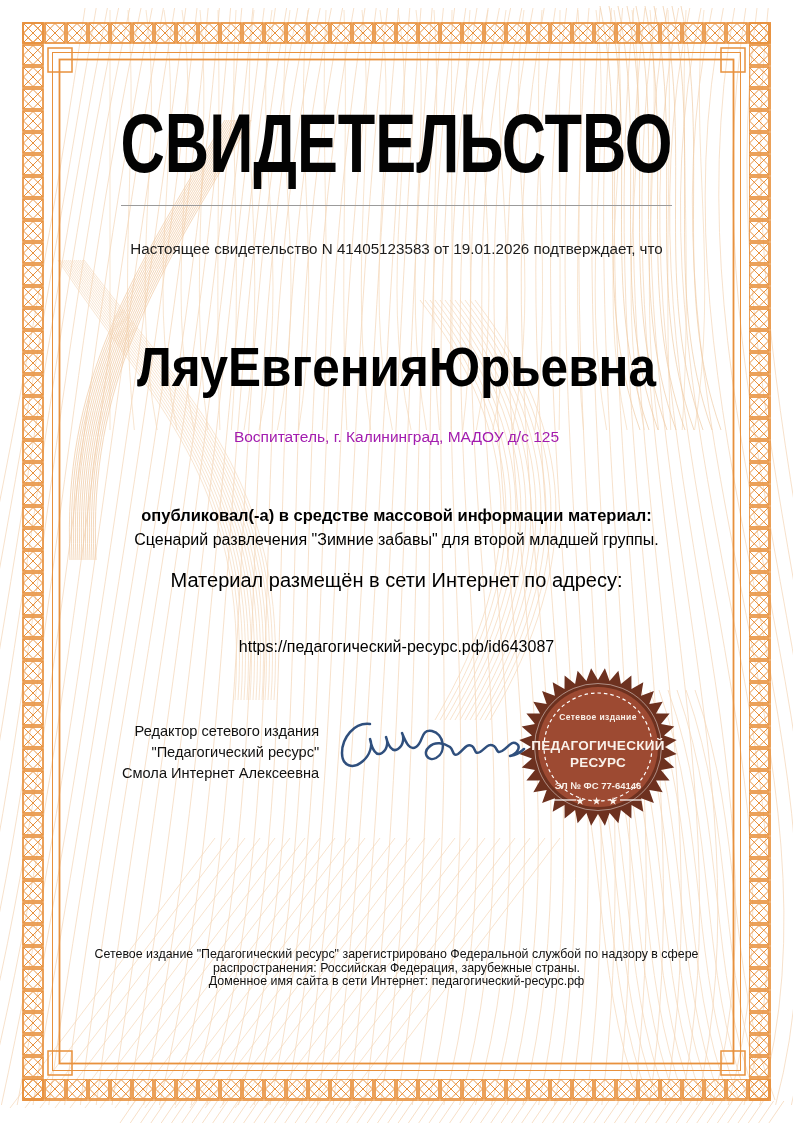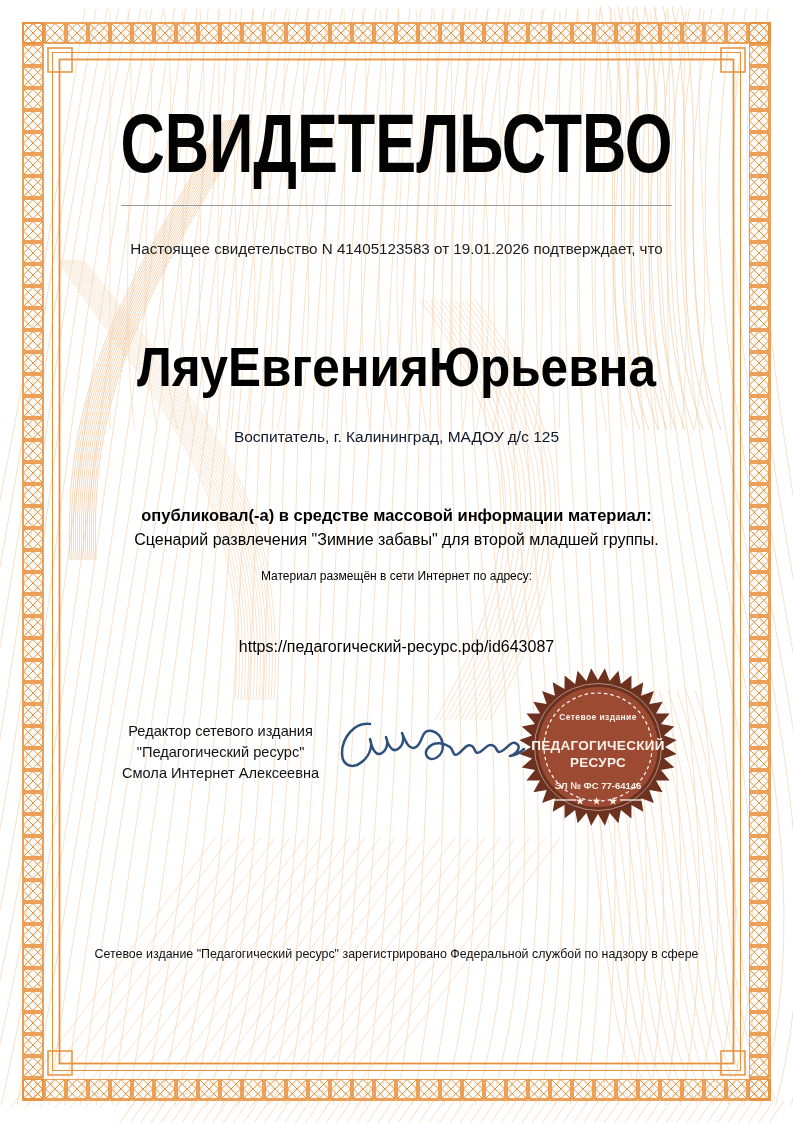--- a/index.html
+++ b/index.html
@@ -8,26 +8,26 @@
     font-family:"Liberation Sans",sans-serif;color:#000;
   }
   .abs{position:absolute;}
   .ctr{left:0;width:793px;text-align:center;}
   #deco{position:absolute;left:0;top:0;width:793px;height:1123px;}
   .fs{fill:none;stroke:var(--border);}
   #title{top:101px;font-weight:bold;font-size:84px;line-height:1;transform:scaleX(.73);transform-origin:50% 50%;color:#030303;white-space:nowrap;}
   #divider{top:205px;left:121px;width:551px;border-top:1px solid var(--divider);}
   #statement{top:224px;font-size:15.2px;color:#1c1c1c;margin-top:16px;}
   #name{top:337px;font-weight:bold;font-size:55px;line-height:1.1;transform:scaleX(.9);transform-origin:50% 50%;white-space:nowrap;}
-  #details{top:428px;font-size:15.5px;color:#0f172a;}
+  #details{top:428px;font-size:15.5px;color:#a21caf;}
   #action{top:506px;font-size:16.5px;font-weight:bold;}
   #material{top:531px;font-size:16px;}
-  #addrlabel{top:569px;font-size:12px;text-align:center;}
+  #addrlabel{top:569px;font-size:20px;text-align:center;}
   #url{top:590px;font-size:16px;margin-top:48px;}
-  #editor{left:122px;top:721px;font-size:14.6px;line-height:20.8px;text-align:center;color:#111;}
+  #editor{left:122px;top:721px;font-size:14.6px;line-height:20.8px;text-align:right;color:#111;}
   #footer{top:948px;font-size:12.4px;line-height:13.5px;color:#101010;}
   #footer div{white-space:nowrap;}
   .st{fill:#faf1ea;text-anchor:middle;font-family:"Liberation Sans",sans-serif;font-weight:bold;}
   .s1{font-size:8.5px;letter-spacing:.4px;}
   .s2{font-size:13.5px;letter-spacing:.3px;}
   .s3{font-size:9.5px;}
   .s4{font-size:9px;letter-spacing:3px;}
 </style>
 </head>
 <body>
@@ -345,15 +345,17 @@
   <div id="url" class="abs ctr">https://педагогический-ресурс.рф/id643087</div>
 
   <div id="editor" class="abs">
     <div>Редактор сетевого издания</div>
     <div>"Педагогический ресурс"</div>
     <div>Смола Интернет Алексеевна</div>
   </div>
 
   <div id="footer" class="abs ctr">
     <div>Сетевое издание "Педагогический ресурс" зарегистрировано Федеральной службой по надзору в сфере</div>
+    <div>распространения: Российская Федерация, зарубежные страны.</div>
+    <div>Доменное имя сайта в сети Интернет: педагогический-ресурс.рф</div>
   </div>
 
 </div>
 
 </body></html>

